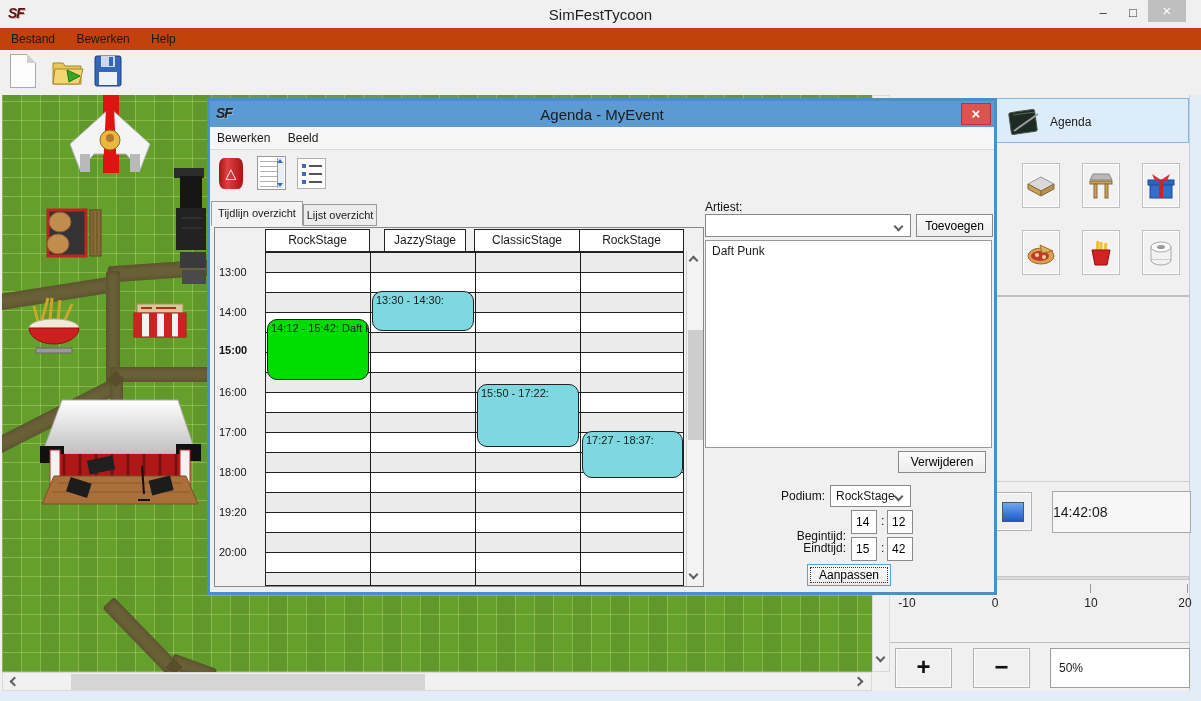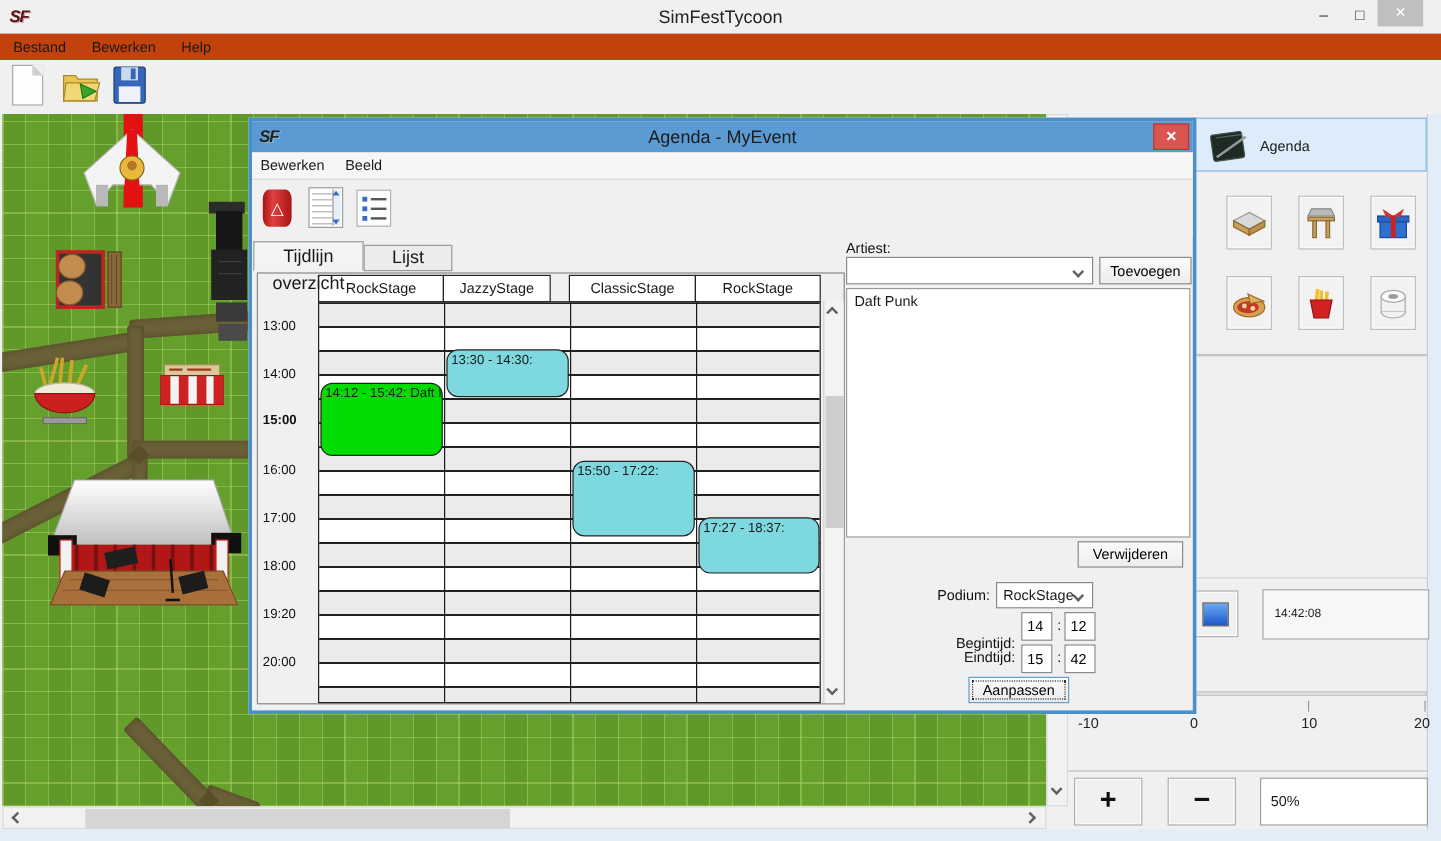--- a/index.html
+++ b/index.html
@@ -40,39 +40,39 @@
   #sidebar { left:890px; top:95px; width:300px; height:596px; background:#f0f0f0;
     border-right:1px solid #c3cedb; }
   #agenda-item { left:993px; top:98px; width:196px; height:45px; background:#ddecfb;
     border:1px solid #86b8e6; }
   .build-btn { width:38px; height:45px; background:#f2f2f2; border:1px solid #bfbfbf;
     box-shadow:inset 0 0 0 1px #fdfdfd; display:flex; align-items:center; justify-content:center; }
   #mid-panel { left:890px; top:296px; width:299px; height:186px; background:#f0f0f0;
     border-top:1px solid #c0c0c0; border-bottom:1px solid #d0d0d0; }
   .panel-btn { background:#f0f0f0; border:1px solid #b2b2b2; box-shadow:inset 0 0 0 1px #fbfbfb; }
   #time-box { left:1052px; top:491px; width:139px; height:42px; background:#f7f7f7;
-    border:1px solid #a8a8a8; font-size:10px; line-height:40px; padding-left:9px; }
+    border:1px solid #a8a8a8; font-size:14px; line-height:40px; }
   #slider-track { left:905px; top:576px; width:284px; height:4px; background:#dcdcdc; border:1px solid #c6c6c6; }
   .tick { position:absolute; width:1px; height:9px; background:#9a9a9a; top:584px; }
   .slider-label { position:absolute; top:596px; font-size:12px; color:#222; text-align:center; }
   .zoom-btn { font-size:24px; font-weight:bold; text-align:center; line-height:36px; color:#111; }
   #zoom-field { left:1050px; top:648px; width:140px; height:40px; background:#fff;
     border:1px solid #9e9e9e; font-size:12px; line-height:38px; padding-left:8px; }
   .strip { background:#e3edf8; }
 
   
   #dialog { left:207px; top:98px; width:790px; height:497px; background:#f0f0f0;
     border:3px solid #4a8fc7; z-index:50; }
   #dlg-titlebar { left:0; top:0; width:784px; height:26px; background:#5b9ad2; }
   #dlg-title { width:784px; top:5px; text-align:center; font-size:15px; color:#1c1c1c; }
   #dlg-close { right:3px; top:2px; width:30px; height:22px; background:#dc5450; border:1px solid #b33;
     color:#fff; text-align:center; font-size:15px; line-height:20px; font-weight:bold; }
   #dlg-menubar { left:0; top:26px; width:784px; height:23px; background:#f6f6f6; border-bottom:1px solid #d9d9d9; }
   #dlg-toolbar { left:0; top:49px; width:784px; height:48px; background:#f0f0f0; }
-  .tab { border:1px solid #9a9a9a; font-size:15px; text-align:center; }
+  .tab { border:1px solid #9a9a9a; font-size:11px; text-align:center; }
   .tab.active { background:#f3f3f3; border-bottom:1px solid #f3f3f3; z-index:3; }
   .tab.inactive { background:#ececec; }
 
   #grid-panel { left:4px; top:126px; width:490px; height:360px; background:#f0f0f0; border:1px solid #888; }
   .col-head { position:absolute; top:1px; height:23px; background:#fff; border:1px solid #222;
     font-size:12px; text-align:center; line-height:21px; }
   #grid-body { position:absolute; left:50px; top:23px; width:419px; height:335px; border:1px solid #222;
     background-image:
       repeating-linear-gradient(180deg, rgba(10,10,10,.9) 0 1px, transparent 1px 20px),
       repeating-linear-gradient(180deg, #ebebeb 0 20px, #ffffff 20px 40px); }
@@ -376,21 +376,21 @@
         <div style="position:absolute; left:4px; top:5px; width:4px; height:4px; background:#3a6cc4; box-shadow:0 8px 0 #3a6cc4, 0 16px 0 #3a6cc4;"></div>
         <div style="position:absolute; left:11px; top:6px; width:13px; height:2px; background:#555; box-shadow:0 8px 0 #555, 0 16px 0 #555;"></div>
       </div>
     </div>
 
     <div class="abs tab active" style="left:1px; top:100px; width:92px; height:25px; line-height:23px;">Tijdlijn overzicht</div>
     <div class="abs tab inactive" style="left:93px; top:103px; width:74px; height:22px; line-height:20px;">Lijst overzicht</div>
 
     <div class="abs" id="grid-panel">
       <div class="col-head" style="left:50px;  width:105px;">RockStage</div>
-      <div class="col-head" style="left:154px; width:90px;">JazzyStage</div>
+      <div class="col-head" style="left:169px; width:82px;">JazzyStage</div>
       <div class="col-head" style="left:259px; width:106px;">ClassicStage</div>
       <div class="col-head" style="left:364px; width:105px;">RockStage</div>
 
       <span class="time-label" style="top:38px;">13:00</span>
       <span class="time-label" style="top:78px;">14:00</span>
       <span class="time-label" style="top:116px;font-weight:bold;">15:00</span>
       <span class="time-label" style="top:158px;">16:00</span>
       <span class="time-label" style="top:198px;">17:00</span>
       <span class="time-label" style="top:238px;">18:00</span>
       <span class="time-label" style="top:278px;">19:20</span>

